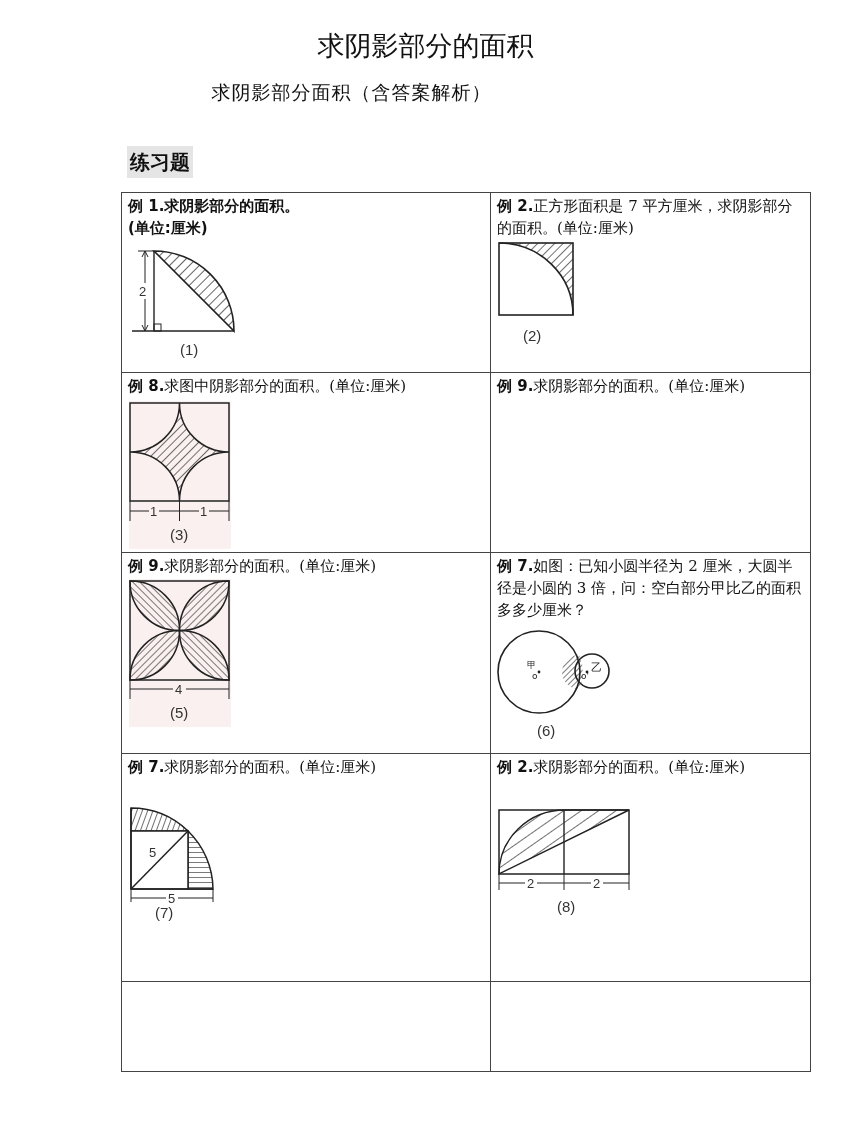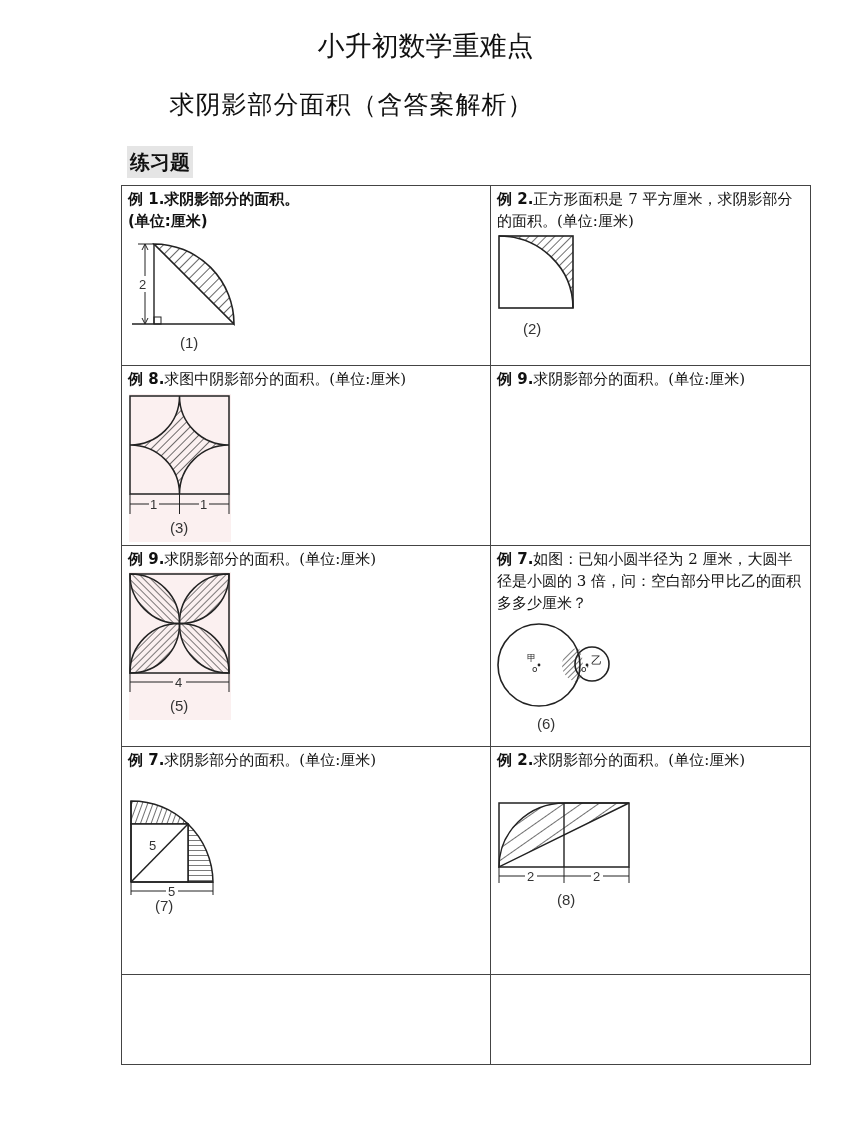--- a/index.html
+++ b/index.html
@@ -1,33 +1,33 @@
 <!DOCTYPE html>
 <html><head>
 <meta charset="utf-8">
 <style>
   html, body { margin:0; padding:0; background:#fff; }
   body { width:851px; height:1122px; position:relative; font-family:"DejaVu Sans", sans-serif; color:#111; overflow:hidden; }
   .title1 { position:absolute; left:0; width:851px; top:28px; text-align:center; font-size:27px; font-weight:normal; }
-  .title2 { position:absolute; left:0; width:703px; top:88px; text-align:center; font-size:25px; letter-spacing:1px; }
+  .title2 { position:absolute; left:0; width:703px; top:80px; text-align:center; font-size:19px; letter-spacing:1px; }
   .section { position:absolute; left:127px; top:146px; background:#e5e5e5; font-size:20px; font-weight:bold; padding:2px 3px; line-height:28px; }
-  table.grid { position:absolute; left:121px; top:185px; width:690px; border-collapse:collapse; table-layout:fixed; }
+  table.grid { position:absolute; left:121px; top:192px; width:690px; border-collapse:collapse; table-layout:fixed; }
   table.grid td { border:1.5px solid #444; vertical-align:top; padding:2px 6px; position:relative; }
   .col1 { width:356px; }
   .q { font-family:"DejaVu Serif", serif; font-size:15px; line-height:22px; }
   .q b { font-family:"DejaVu Sans", sans-serif; }
   .bold { font-weight:bold; }
   .fig { position:absolute; }
   .cap { font-family:"Liberation Sans", sans-serif; font-size:15px; fill:#333; }
   .lbl { font-family:"Liberation Sans", sans-serif; font-size:13px; fill:#333; }
 </style>
 </head>
 <body>
 
-<div class="title1">小升初数学重难点</div>
+<div class="title1">求阴影部分的面积</div>
 <div class="title2">求阴影部分面积（含答案解析）</div>
 <div class="section">练习题</div>
 
 <table class="grid">
   <tbody>
       <tr style="height:180px">
     <td class="col1">
       <div class="q bold"><b>例 1.</b><b>求阴影部分的面积。</b></div>
       <div class="q"><b>(单位:厘米)</b></div>
       <svg class="fig" style="left:8px;top:52px" width="120" height="120">

